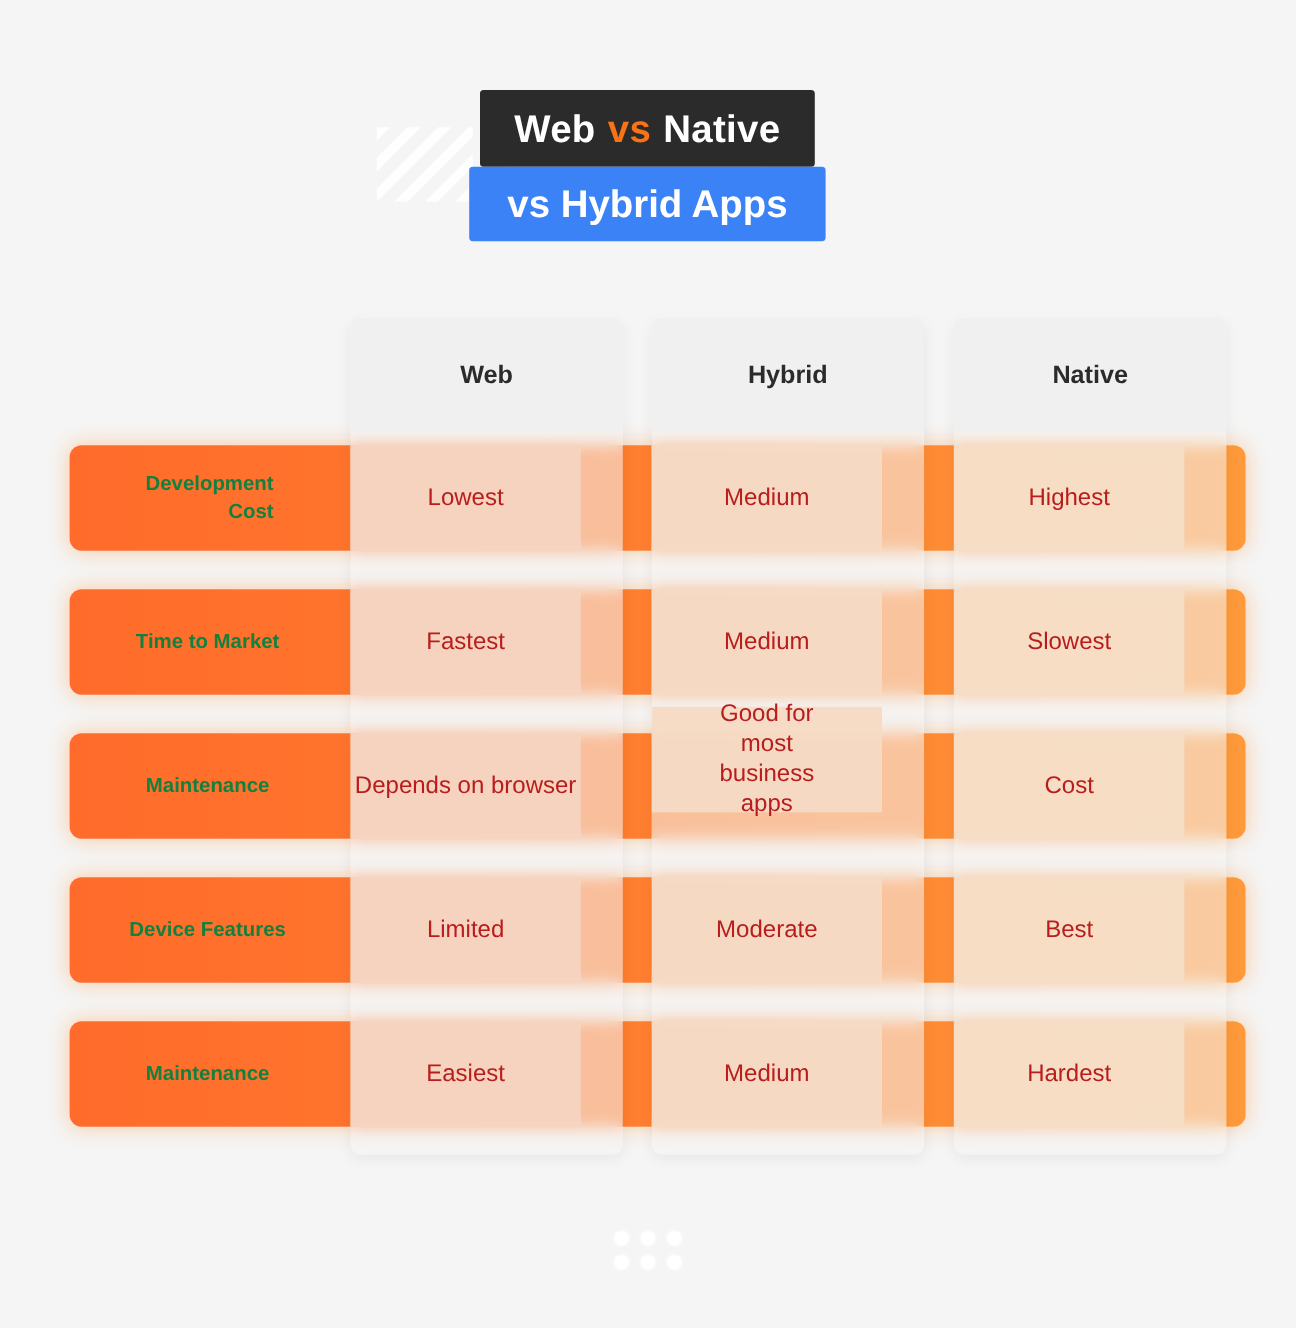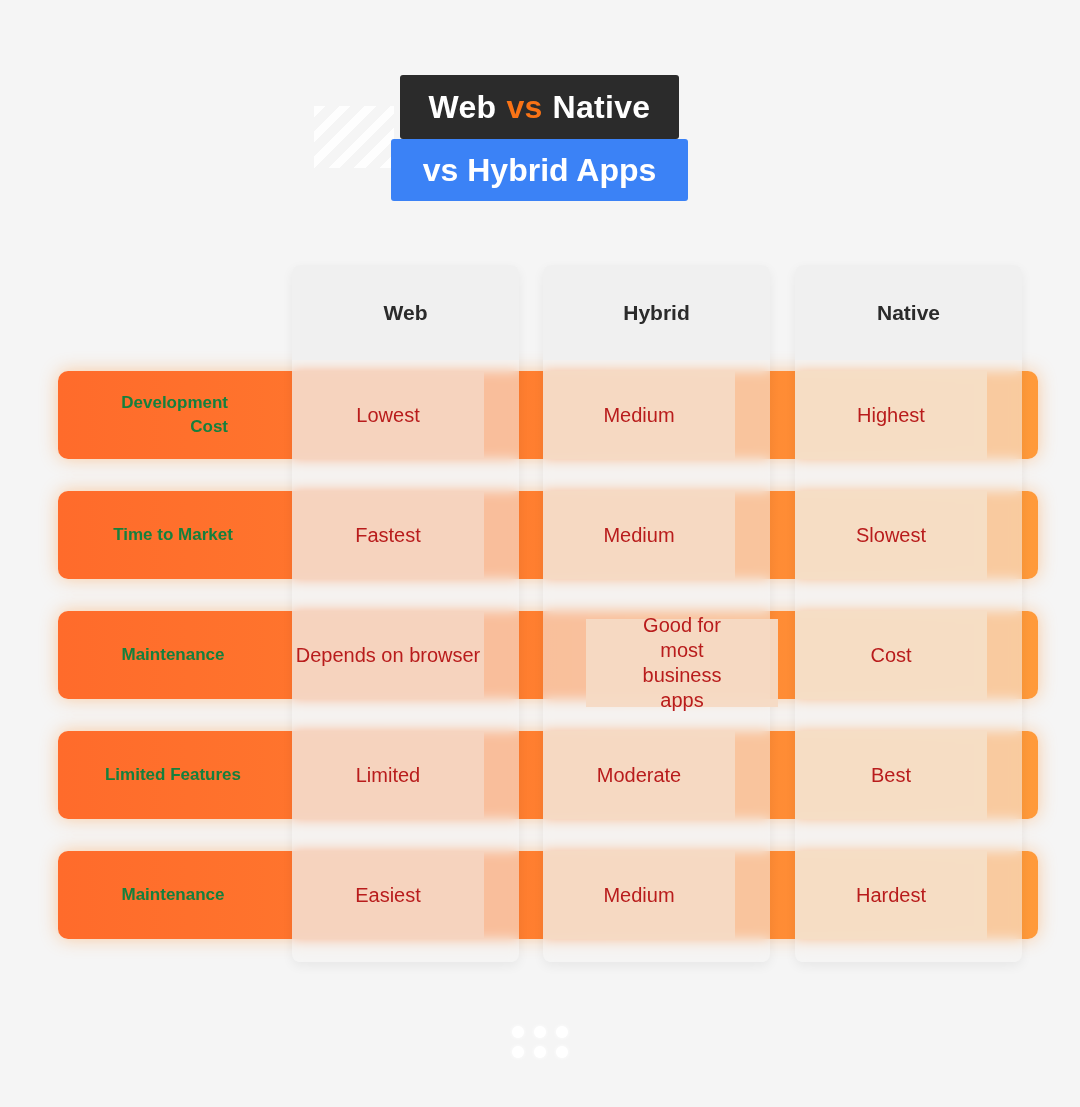--- a/index.html
+++ b/index.html
@@ -78,41 +78,41 @@
 
 <div class="row-bar" style="top:371px"></div>
 <div class="row-bar" style="top:491px"></div>
 <div class="row-bar" style="top:611px"></div>
 <div class="row-bar" style="top:731px"></div>
 <div class="row-bar" style="top:851px"></div>
 
 <div class="row-label" style="top:371px; padding:0 50px; box-sizing:border-box;">Development Cost</div>
 <div class="row-label" style="top:491px">Time to Market</div>
 <div class="row-label" style="top:611px">Maintenance</div>
-<div class="row-label" style="top:731px">Limited Features</div>
+<div class="row-label" style="top:731px">Device Features</div>
 <div class="row-label" style="top:851px">Maintenance</div>
 
 <div class="col-panel" style="left:292px"></div>
 <div class="col-panel" style="left:543px"></div>
 <div class="col-panel" style="left:795px"></div>
 
 <div class="col-header" style="left:292px">Web</div>
 <div class="col-header" style="left:543px">Hybrid</div>
 <div class="col-header" style="left:795px">Native</div>
 
 <div class="cell c1" style="left:292px; top:371px">Lowest</div>
 <div class="cell c2" style="left:543px; top:371px">Medium</div>
 <div class="cell c3" style="left:795px; top:371px">Highest</div>
 
 <div class="cell c1" style="left:292px; top:491px">Fastest</div>
 <div class="cell c2" style="left:543px; top:491px">Medium</div>
 <div class="cell c3" style="left:795px; top:491px">Slowest</div>
 
 <div class="cell c1" style="left:292px; top:611px">Depends on browser</div>
-<div class="cell c2" style="left:543px; top:619px; padding:0 53px; box-sizing:border-box;margin-left:43px;">Good for most business apps</div>
+<div class="cell c2" style="left:543px; top:589px; padding:0 53px; box-sizing:border-box;">Good for most business apps</div>
 <div class="cell c3" style="left:795px; top:611px">Cost</div>
 
 <div class="cell c1" style="left:292px; top:731px">Limited</div>
 <div class="cell c2" style="left:543px; top:731px">Moderate</div>
 <div class="cell c3" style="left:795px; top:731px">Best</div>
 
 <div class="cell c1" style="left:292px; top:851px">Easiest</div>
 <div class="cell c2" style="left:543px; top:851px">Medium</div>
 <div class="cell c3" style="left:795px; top:851px">Hardest</div>
 

